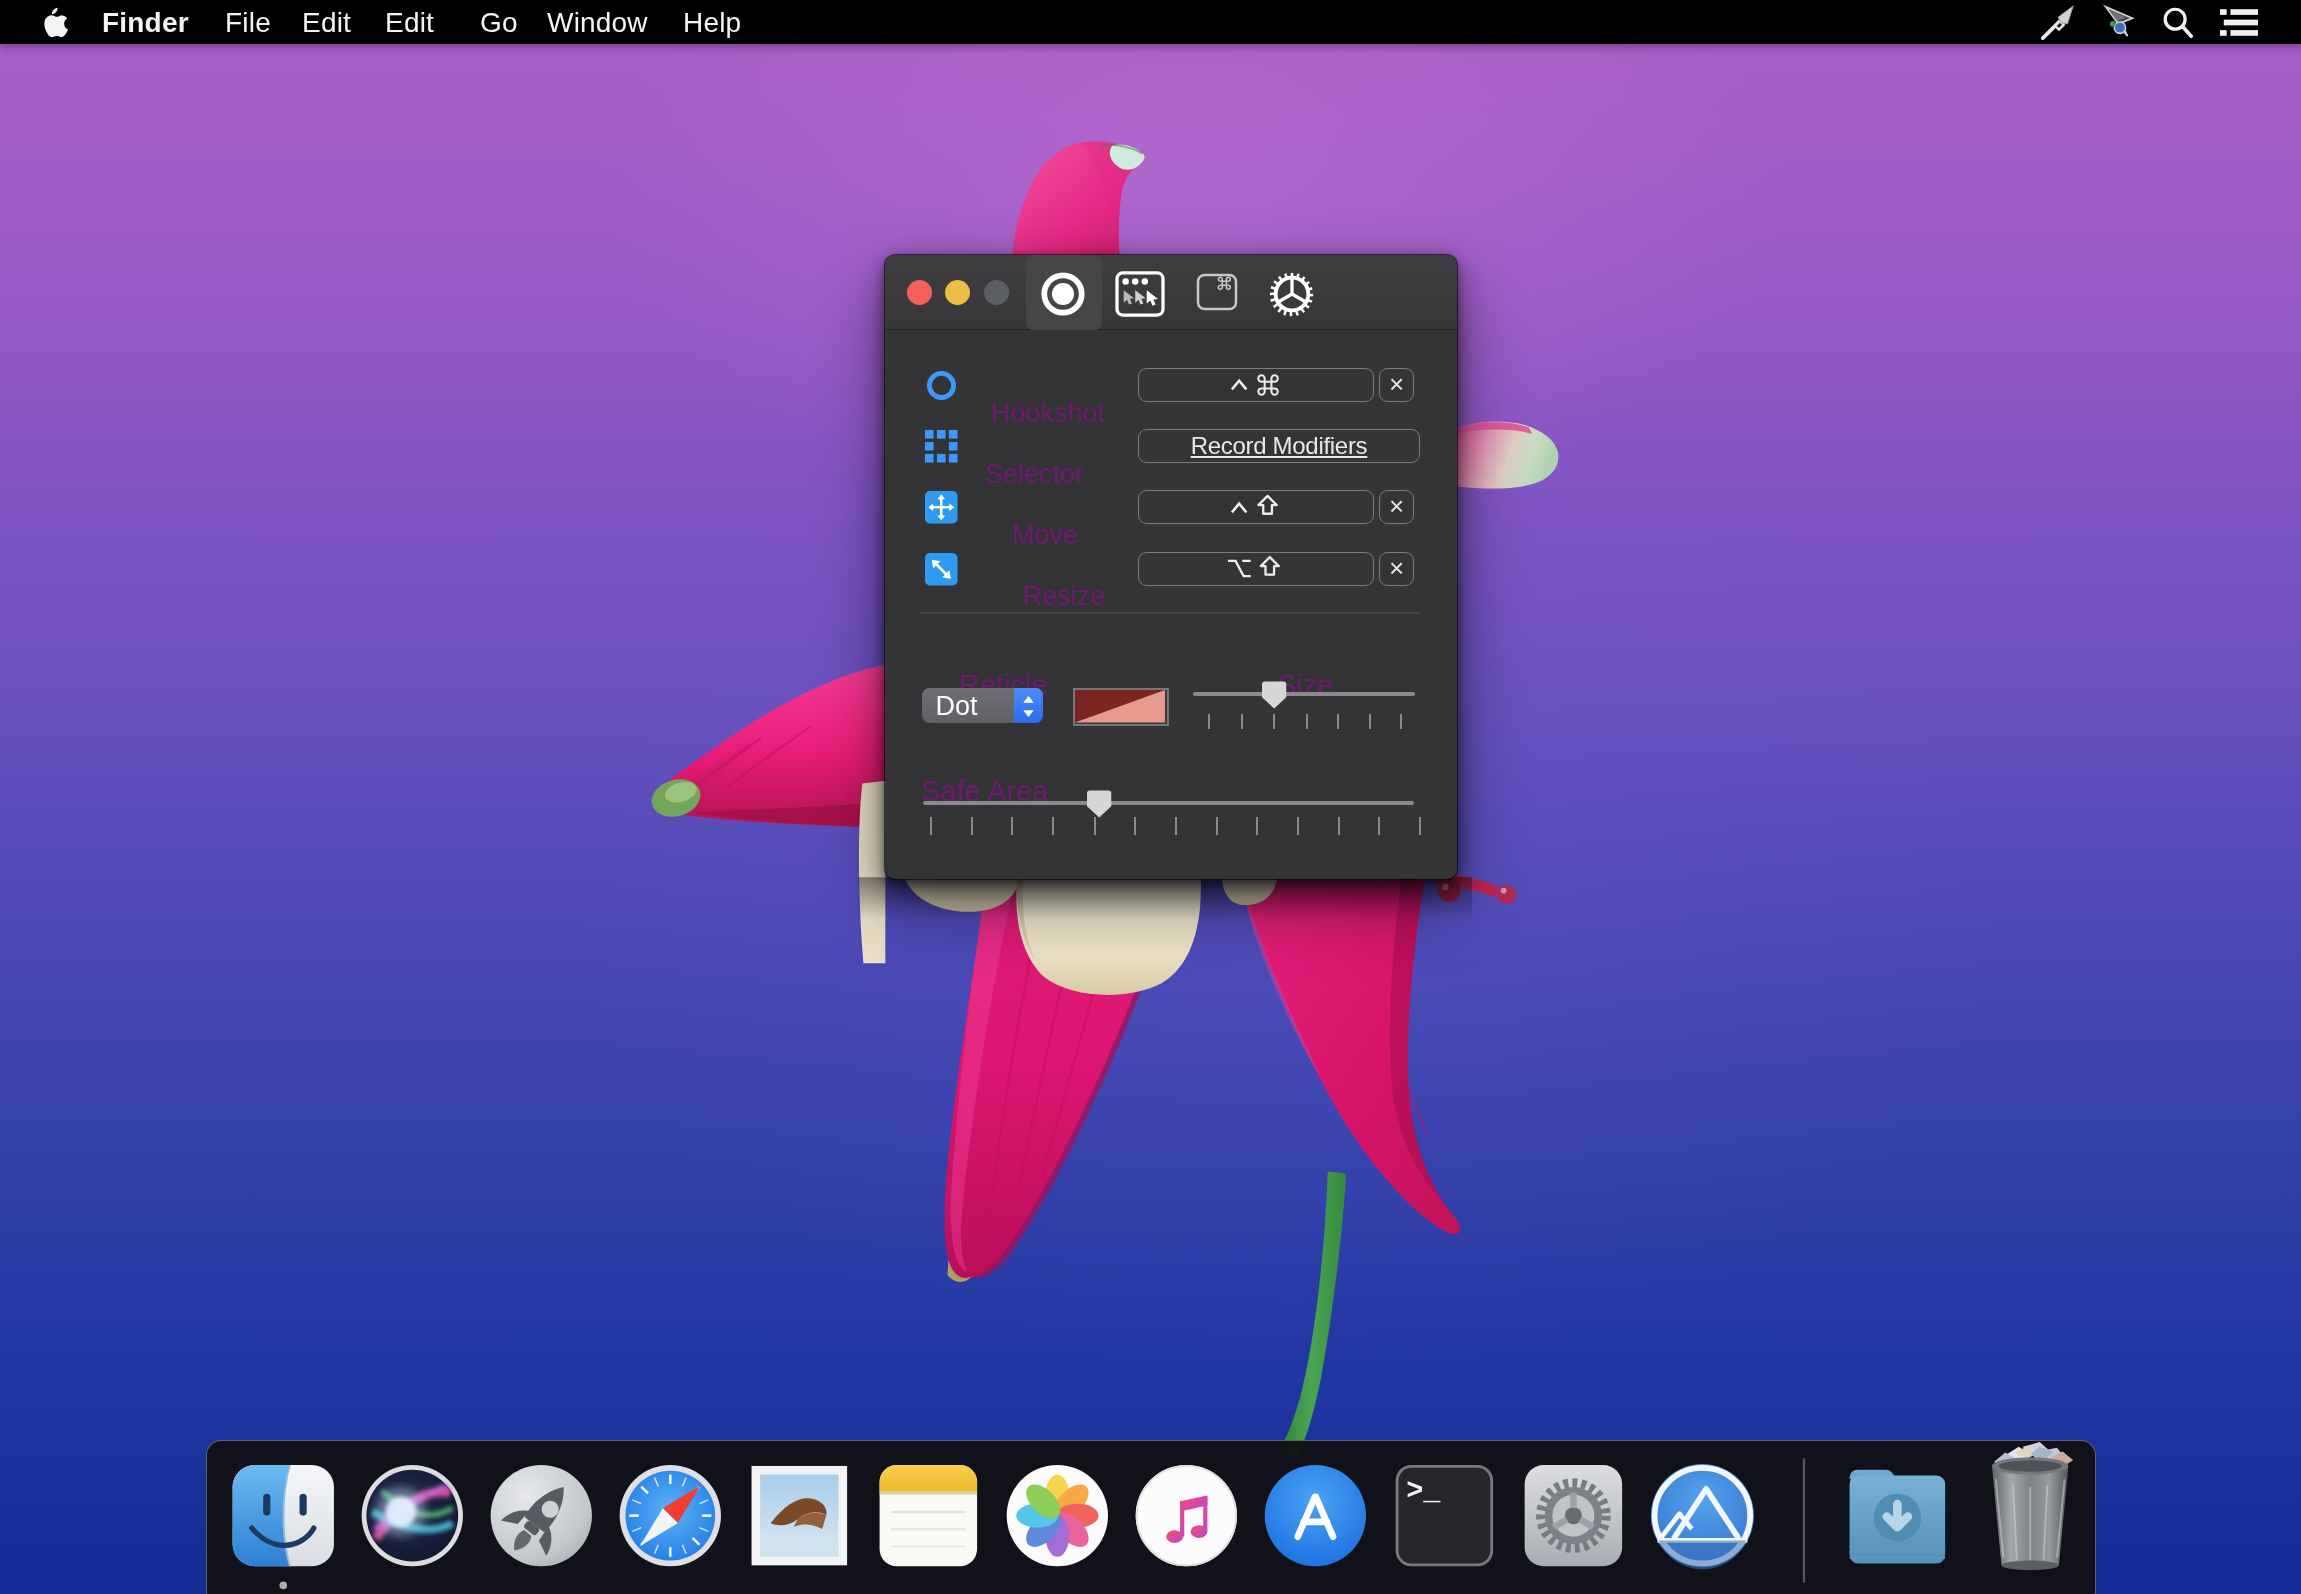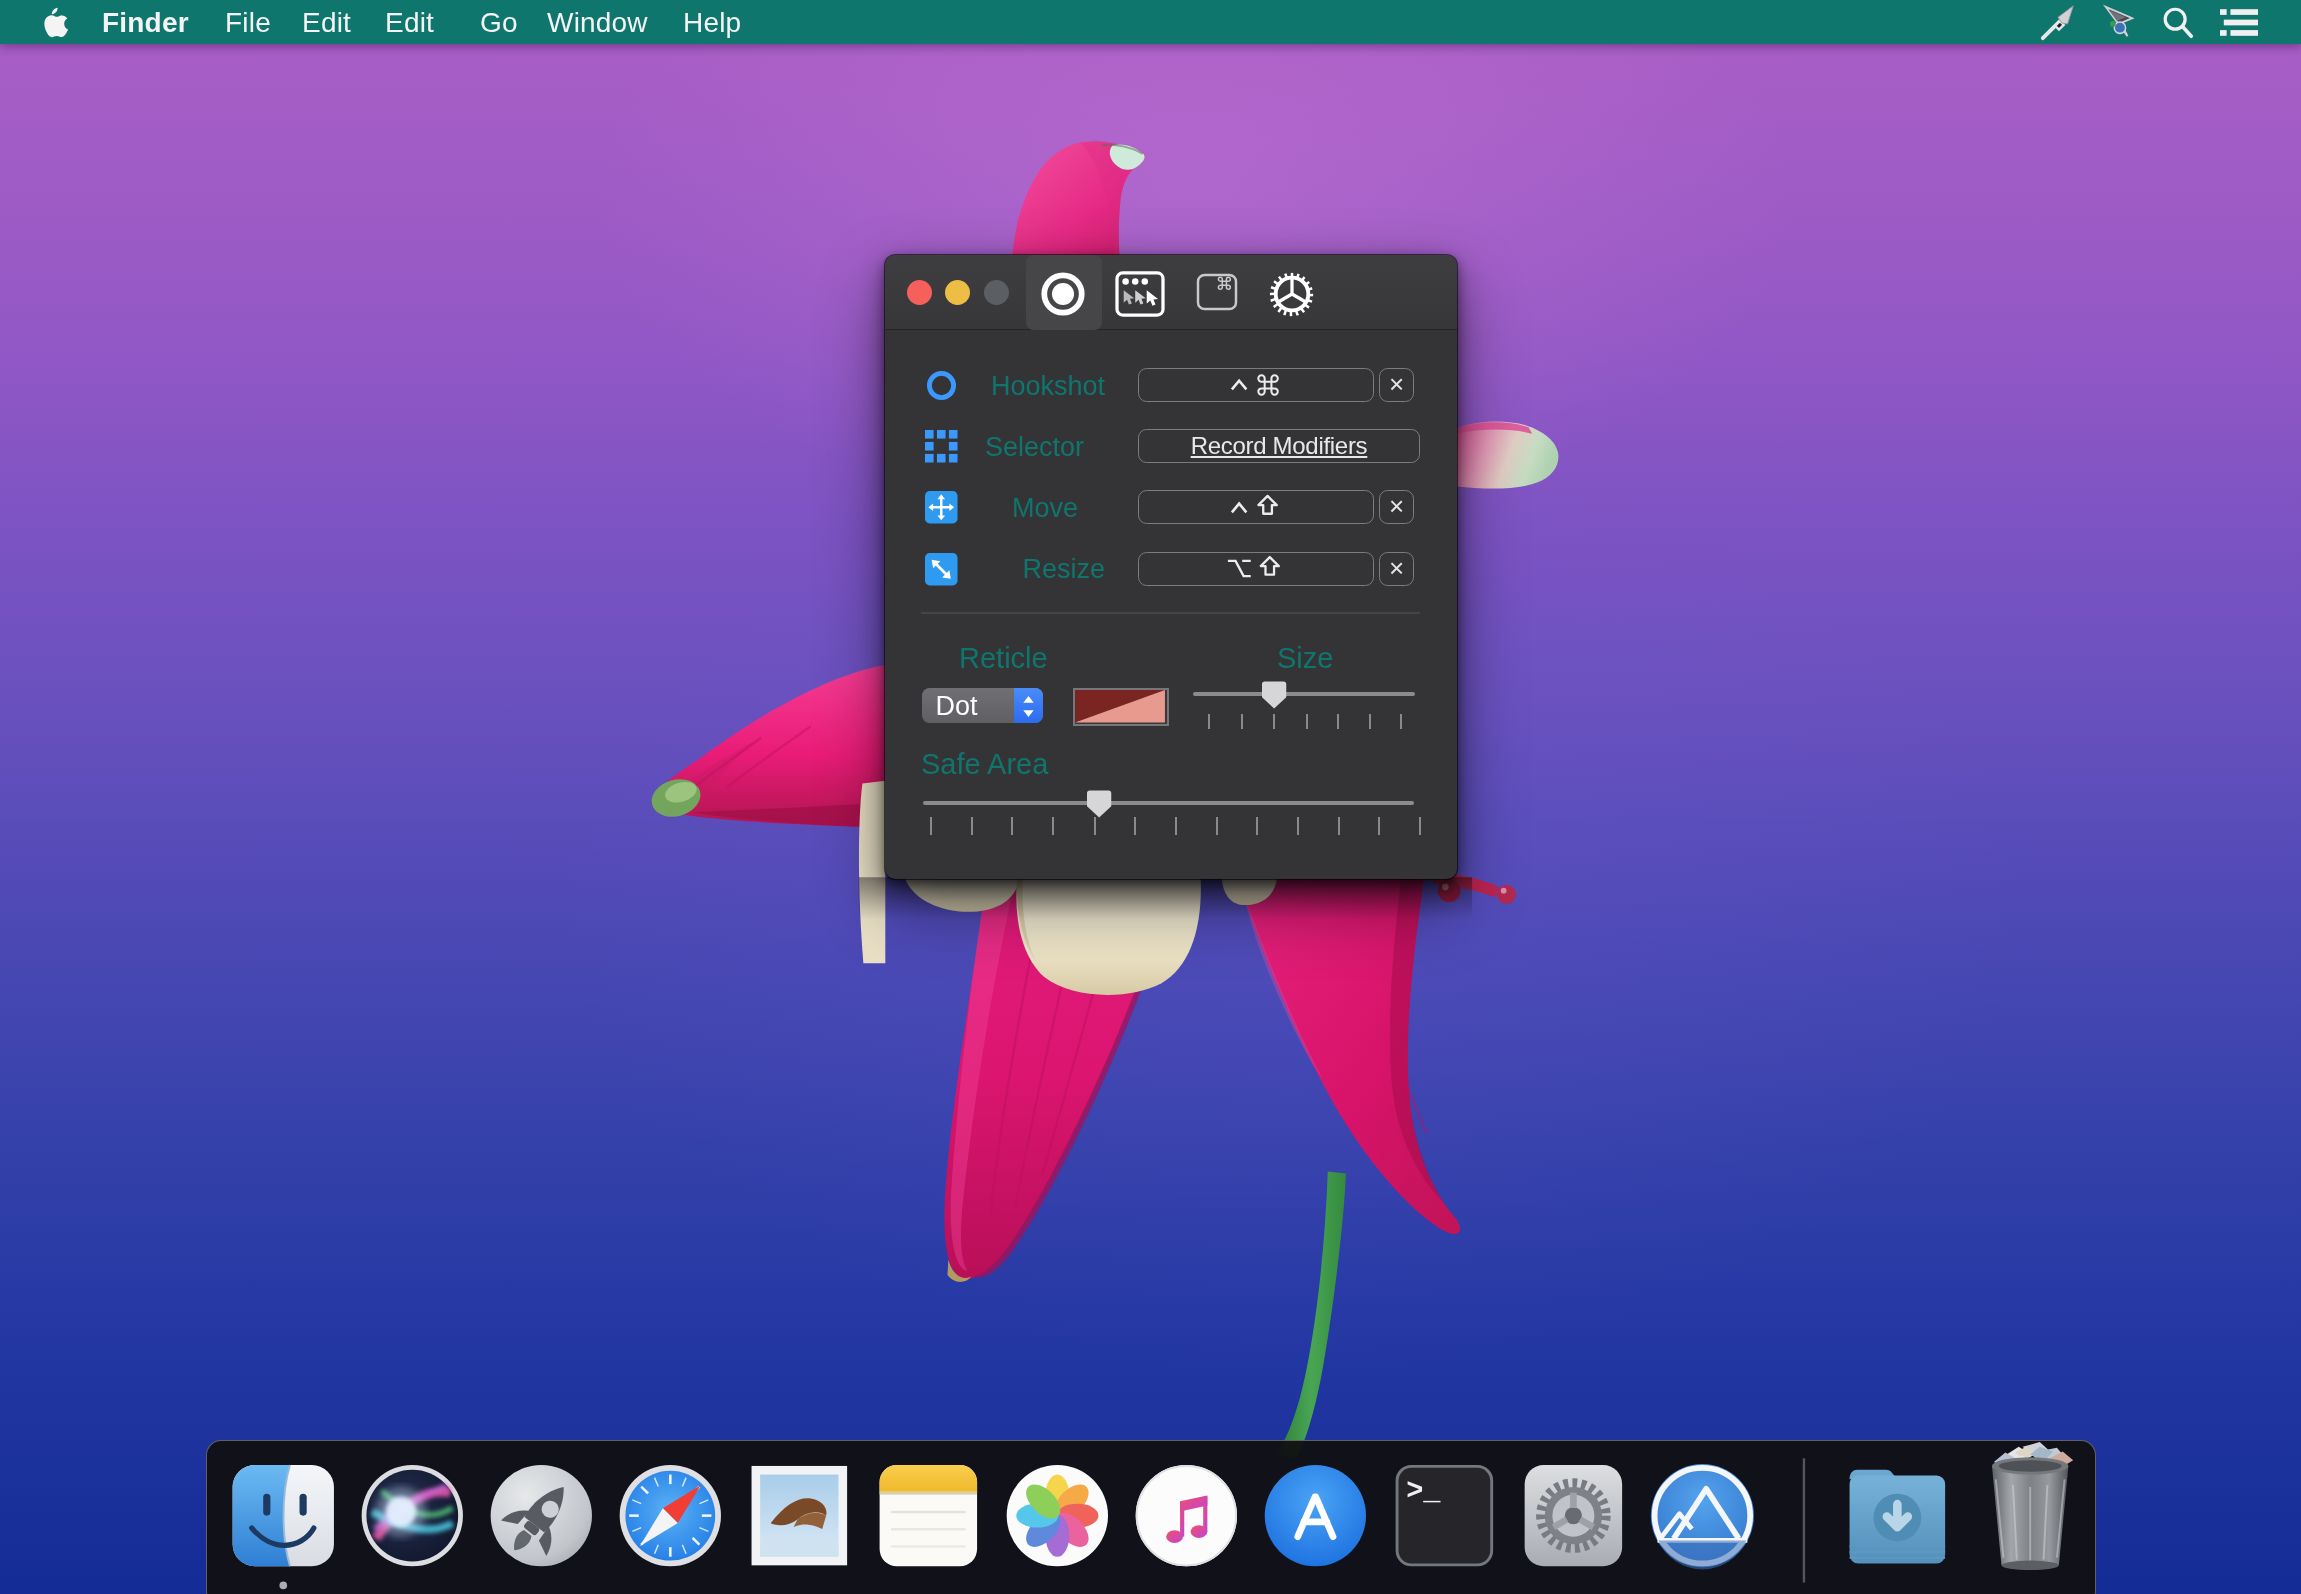--- a/index.html
+++ b/index.html
@@ -10,37 +10,37 @@
       radial-gradient(1051px 669px at 1290px 908px, rgba(110,95,215,0.18), rgba(110,95,215,0) 70%),
       linear-gradient(180deg,
         #aa5ec5 0px, #a25cc6 143px, #9358c5 335px,
         #7d53c3 526px, #6650bd 726px, #4d49b5 918px,
         #3842ac 1109px, #2639a4 1300px, #1b319c 1472px, #142c95 1594px);
   }
   svg.flower { position:absolute; left:0; top:0; }
 
   
   .menubar { position:absolute; left:0; top:0; width:2302px; height:44px;
-    background:#0f766e; color:#f4f4f5; box-shadow:0 2.9px 9.6px rgba(30,0,50,.4); z-index:30; }
+    background:#000000; color:#f4f4f5; box-shadow:0 2.9px 9.6px rgba(30,0,50,.4); z-index:30; }
   .menubar .mi { position:absolute; top:0; height:44px; line-height:45px; font-size:28px; letter-spacing:0.2px; }
   .menubar .b { font-weight:bold; }
   .mico { position:absolute; top:0; }
 
   
   .win { position:absolute; left:885px; top:255px; width:572px; height:624px;
     border-radius:10.5px; background:#343436; z-index:20;
     box-shadow:0 0 0 1px rgba(0,0,0,.55), 0 27px 67px rgba(0,0,0,.45), 0 9.6px 25px rgba(0,0,0,.4), 0 3.8px 9.6px rgba(0,0,0,.4); }
   .titlebar { position:absolute; left:0; top:0; width:572px; height:75px;
     background:linear-gradient(#3e3e40,#373739); border-radius:10.5px 10.5px 0 0;
     border-bottom:1px solid #232325; }
   .tl { position:absolute; top:280px; width:25px; height:25px; border-radius:50%; z-index:22; }
   .tool-hl { position:absolute; left:141px; top:0px; width:76px; height:75px; background:#464648; border-radius:7.6px; }
   .ticon { position:absolute; z-index:22; }
 
-  .wlabel { position:absolute; color:#0f766e; font-size:27px; z-index:21; }
+  .wlabel { position:absolute; color:#701a75; font-size:27px; z-index:21;margin-top:27px; }
   .field { position:absolute; left:1138px; width:236px; height:34px; border:1.9px solid #7c7c7e;
     border-radius:8.6px; z-index:21; text-align:center; }
   .xbtn { position:absolute; left:1379px; width:35px; height:34px; border:1.9px solid #7c7c7e;
     border-radius:8.6px; z-index:21; color:#e4e4e5; text-align:center; line-height:31px; font-size:26px; }
   .rowico { position:absolute; z-index:21; }
 
   
   .track { position:absolute; height:3.8px; background:#8b8b8e; border-radius:1.9px; z-index:21; }
   .thumb { position:absolute; width:25px; height:32px; z-index:22; }
   .tick { position:absolute; width:1.9px; background:#8a8a8d; z-index:21; }

